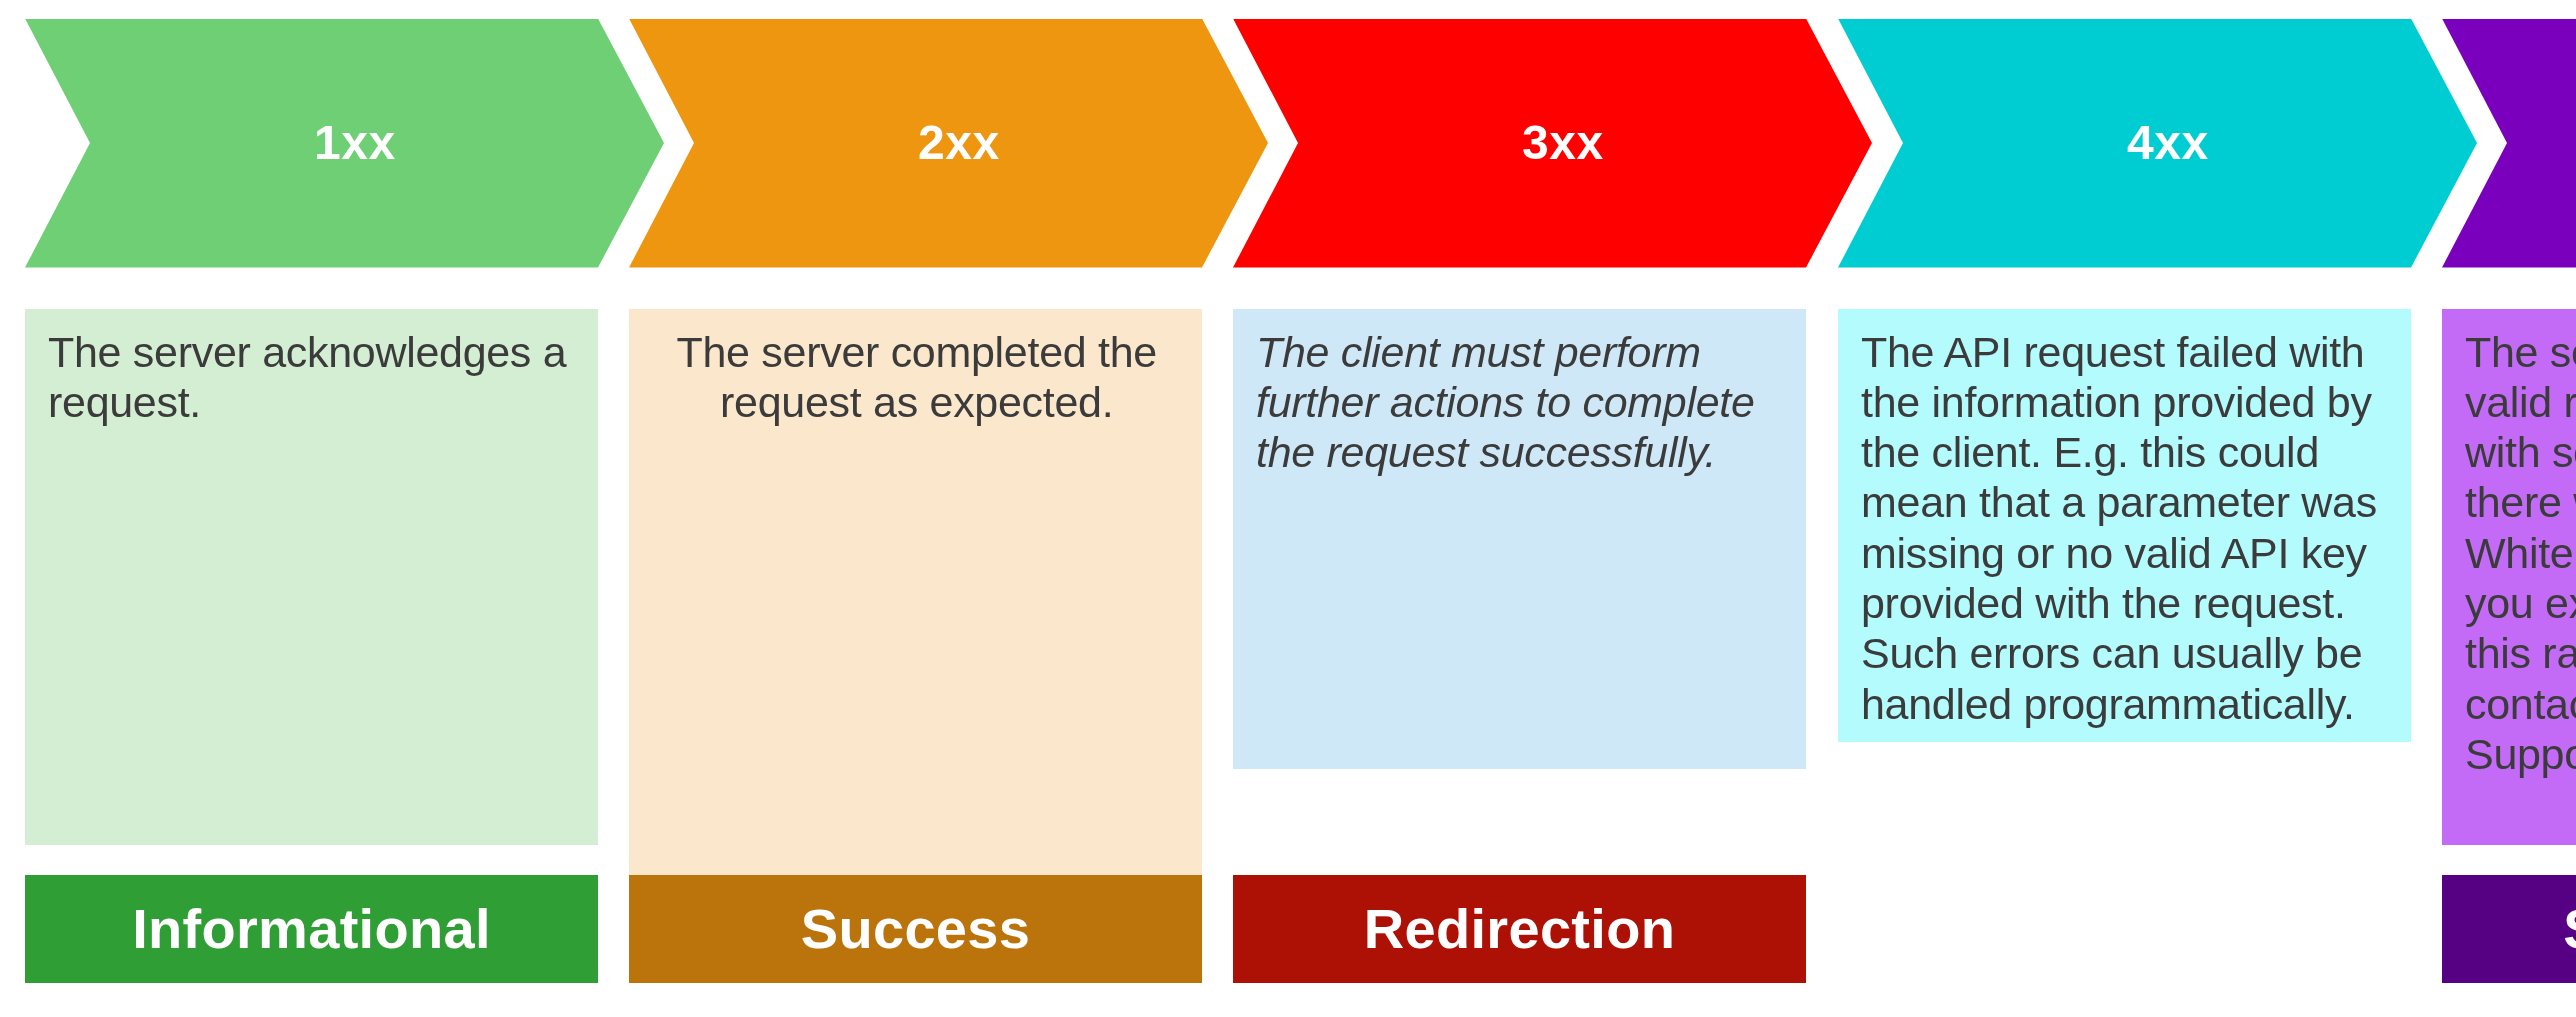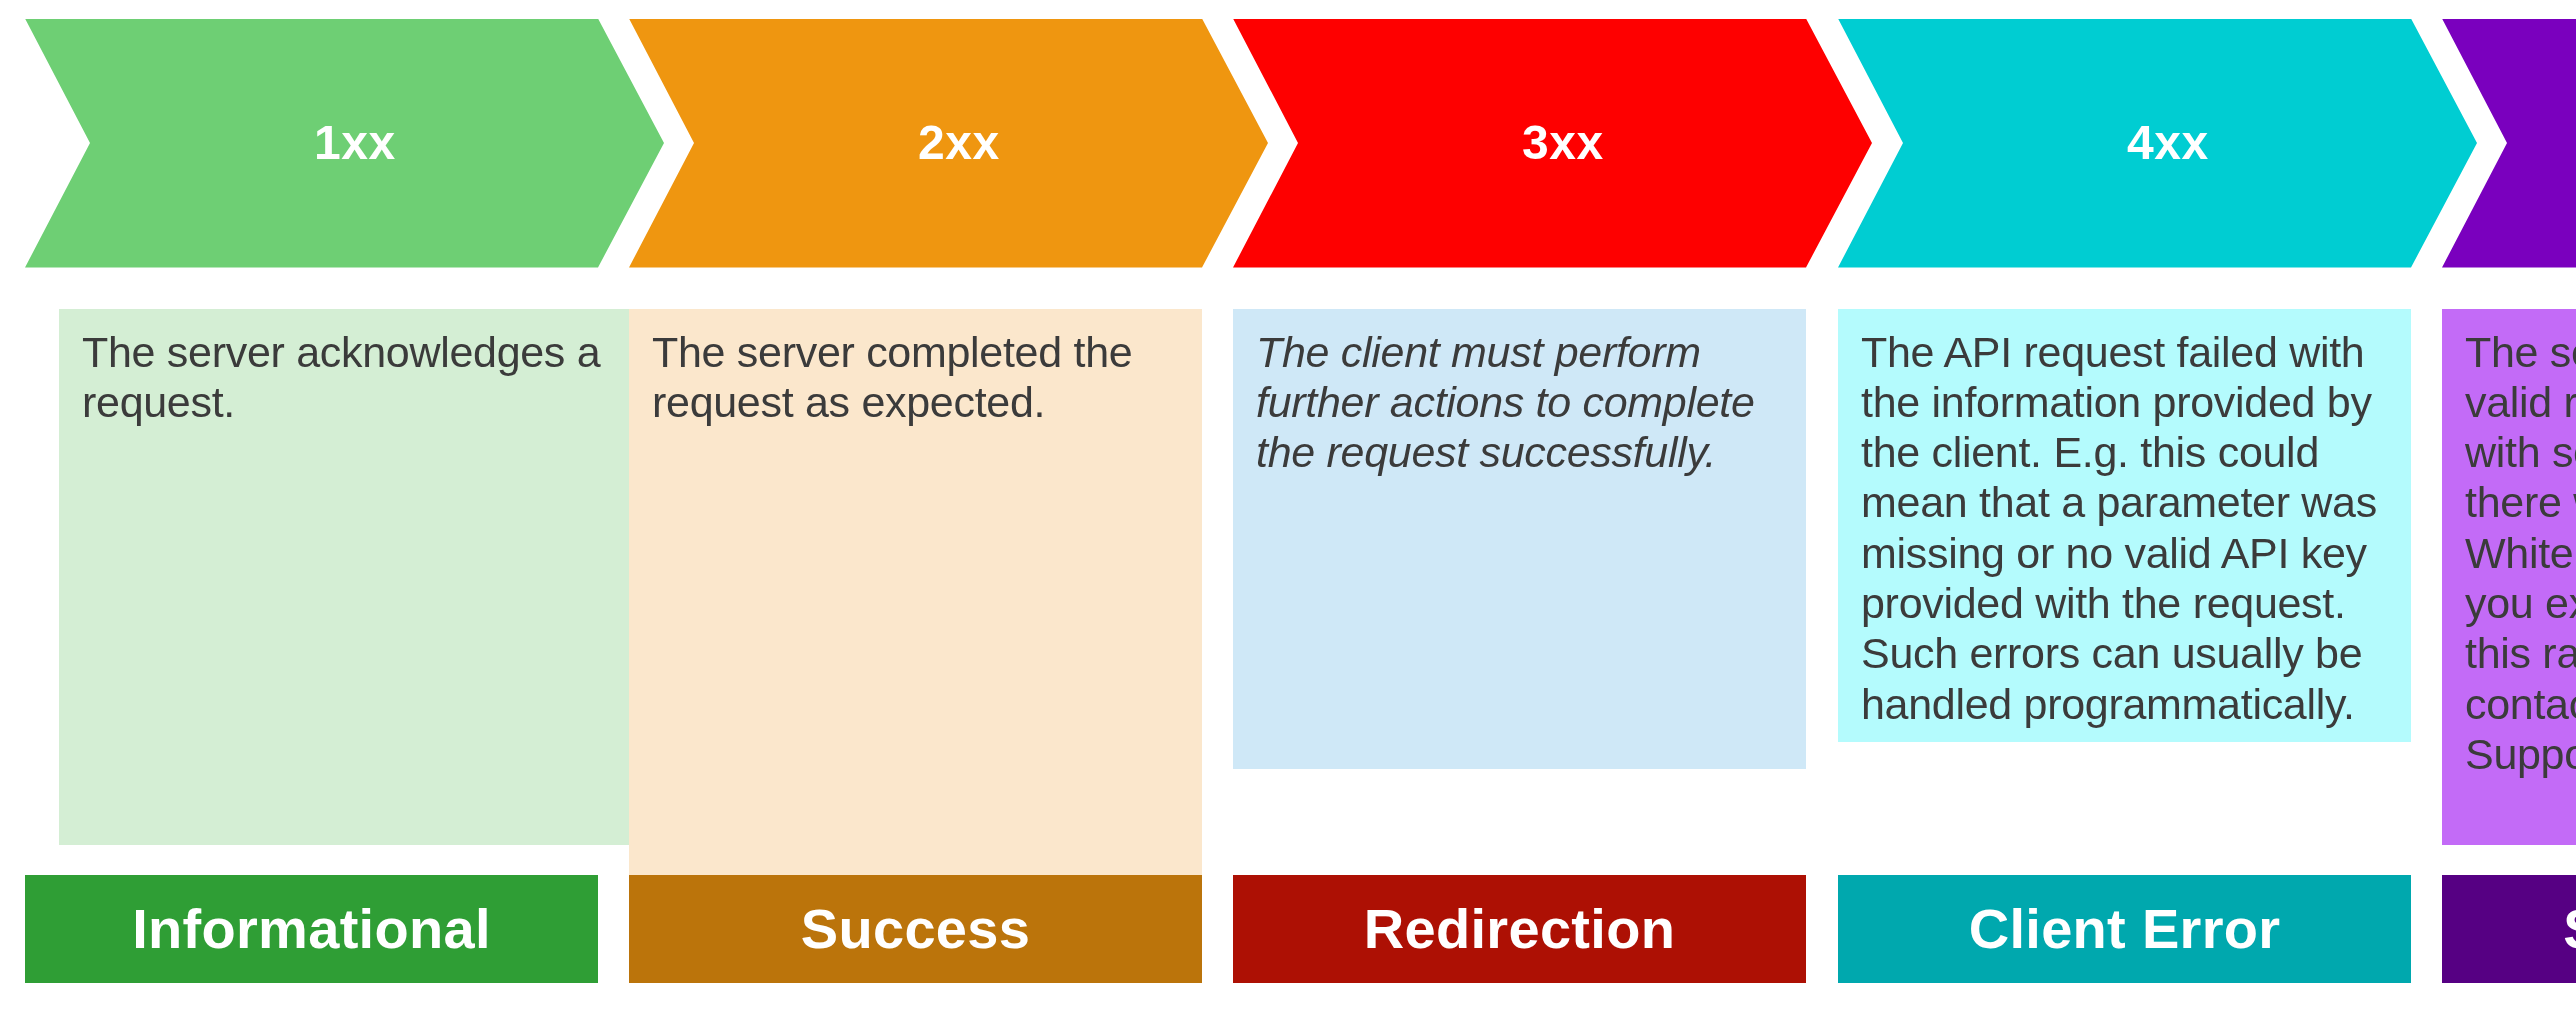--- a/index.html
+++ b/index.html
@@ -101,33 +101,33 @@
 </style>
 </head>
 <body>
 
 <div id="diagram">
 
   <div class="column" style="left:25px;">
     <div class="chevron" style="background:#6ecf74;">
       <span class="chevron-label">1xx</span>
     </div>
-    <div class="desc" style="background:#d4eed4;height:536px;margin-left:34px;">
+    <div class="desc" style="background:#d4eed4;height:536px;">
       <span class="desc-text">The server acknowledges a request.</span>
     </div>
     <div class="label-bar" style="background:#2f9e35;">
       <span class="label-bar-text">Informational</span>
     </div>
   </div>
 
   <div class="column" style="left:629px;">
     <div class="chevron" style="background:#ef9610;">
       <span class="chevron-label">2xx</span>
     </div>
-    <div class="desc" style="background:#fbe7cc;height:632px;">
+    <div class="desc" style="background:#fbe7cc;height:632px;text-align:center;">
       <span class="desc-text">The server completed the request as expected.</span>
     </div>
     <div class="label-bar" style="background:#bb740b;">
       <span class="label-bar-text">Success</span>
     </div>
   </div>
 
   <div class="column" style="left:1233px;">
     <div class="chevron" style="background:#fe0000;">
       <span class="chevron-label">3xx</span>
@@ -141,23 +141,20 @@
   </div>
 
   <div class="column" style="left:1838px;">
     <div class="chevron" style="background:#00cdd2;">
       <span class="chevron-label">4xx</span>
     </div>
     <div class="desc" style="background:#b4fbfd;height:433px;">
       <span class="desc-text">The API request failed with the information provided by the client. E.g. this could mean that a parameter was missing or no valid API key provided with the request.
 Such errors can usually be handled programmatically.</span>
     </div>
-    <div class="label-bar" style="background:#00a8ae;">
-      <span class="label-bar-text">Client Error</span>
-    </div>
   </div>
 
   <div class="column" style="left:2442px;">
     <div class="chevron" style="background:#7a00be;">
       
     </div>
     <div class="desc" style="background:#c36bf7;height:536px;">
       <span class="desc-text">The server failed to fulfill a valid request due to an error with server. This means that there was an error on the WhiteHat Security end. If you experience an error in this range you should contact WhiteHat Customer Support.</span>
     </div>
     <div class="label-bar" style="background:#560083;">

